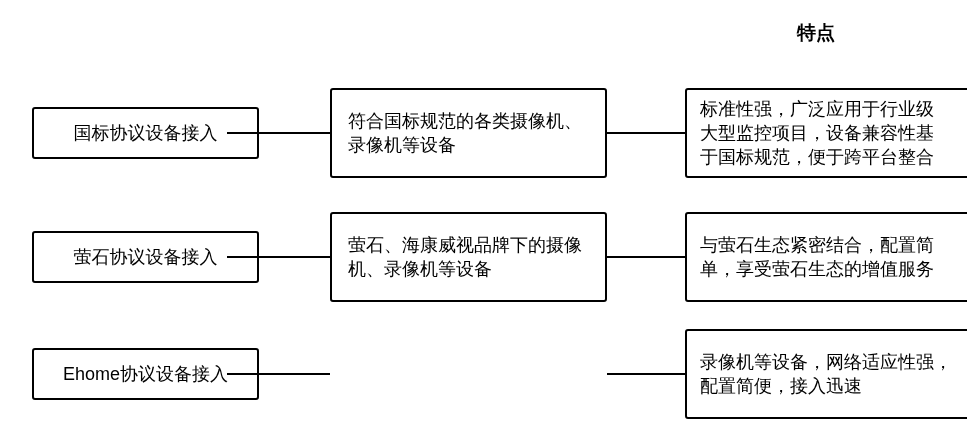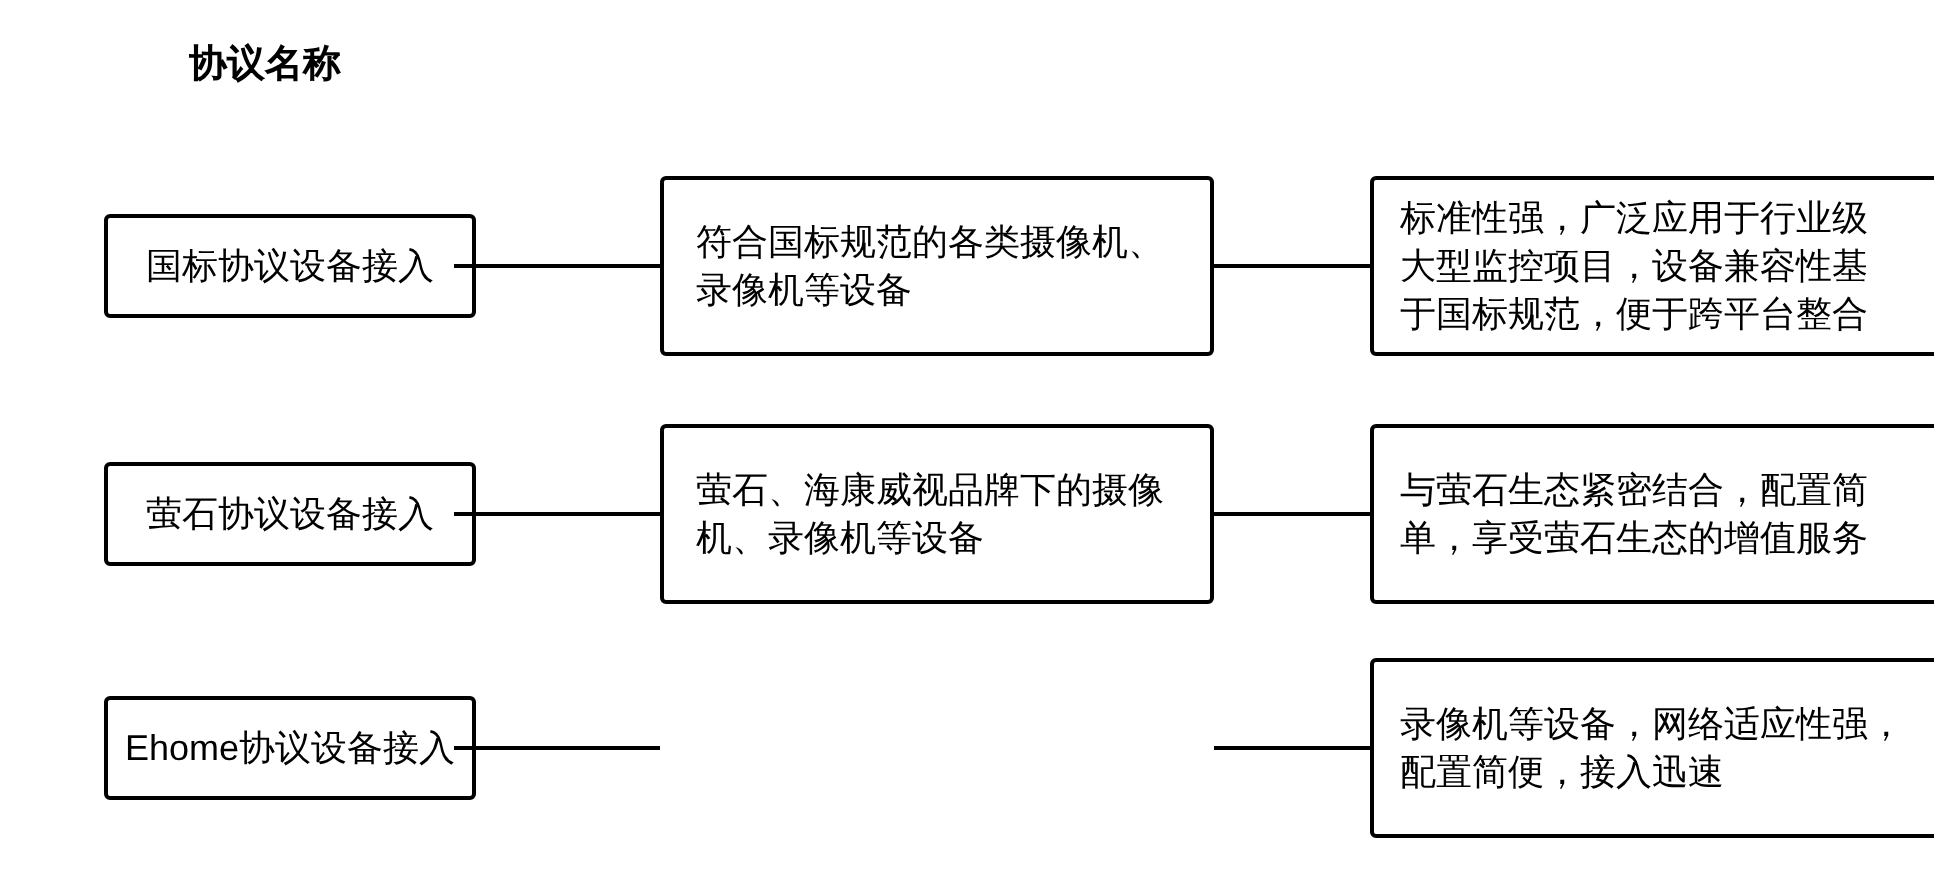--- a/index.html
+++ b/index.html
@@ -33,21 +33,21 @@
     border: 2px solid #000000;
     border-radius: 3px;
     display: flex;
     align-items: center;
     font-size: 18px;
     line-height: 24px;
     white-space: pre;
     overflow: hidden;
     color: #000000;
   }
-  .c1 { left: 52px;  width: 186px; }
+  .c1 { left: 32px;  width: 227px; }
   .c2 { left: 330px; width: 277px; }
   .c3 { left: 685px; width: 292px; }
   .hc1 { left: 38px;  width: 189px; }
   .hc2 { left: 330px; width: 277px; }
   .hc3 { left: 685px; width: 262px; }
   .small { height: 52px; justify-content: center; text-align: center; }
   .big   { height: 90px; text-align: left; }
   .c2.big { padding: 0 6px 0 16px; }
   .c3.big { padding: 0 2px 0 13px; }
   .r1a { top: 107px; } .r1b { top: 88px; }
@@ -62,21 +62,21 @@
   .seg2 { left: 607px; width: 78px; }
   .ly1 { top: 132px; }
   .ly2 { top: 256px; }
   .ly3 { top: 373px; }
 </style>
 </head>
 <body>
 
 <div class="stage">
 
-  <div class="hdr hc1">协议名称</div>
+  <div class="hdr hc3">特点</div>
 
   <div class="box c1 small r1a">国标协议设备接入</div>
   <div class="line seg1 ly1"></div>
   <div class="box c2 big r1b">符合国标规范的各类摄像机、
 录像机等设备</div>
   <div class="line seg2 ly1"></div>
   <div class="box c3 big r1b">标准性强，广泛应用于行业级
 大型监控项目，设备兼容性基
 于国标规范，便于跨平台整合</div>
 

